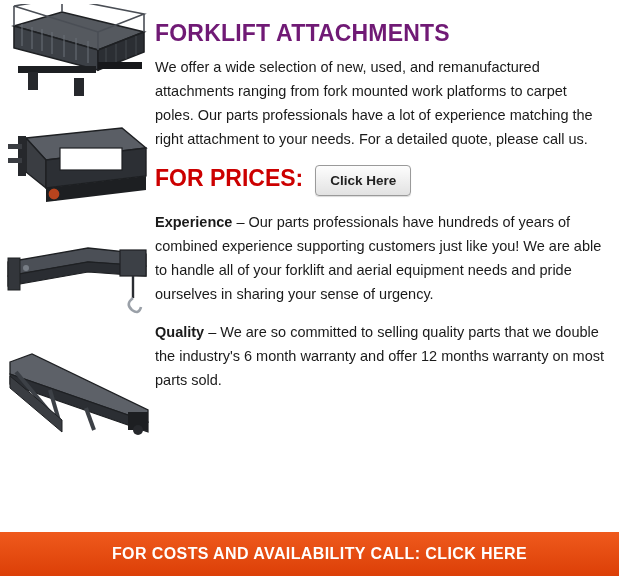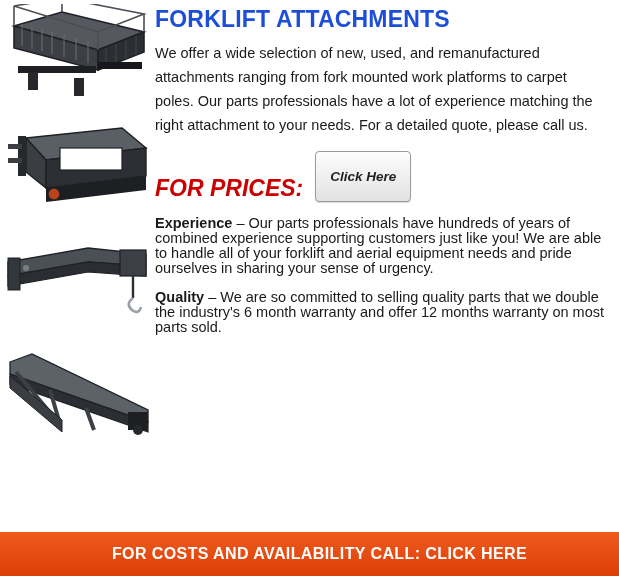--- a/index.html
+++ b/index.html
@@ -33,61 +33,60 @@
   .product-img {
     width: 150px;
     height: 96px;
     margin: 0 0 18px 2px;
     position: relative;
     overflow: hidden;
   }
   h1.page-title {
     font-size: 23px;
     font-weight: bold;
-    color: #1d4ed8;
-    margin: 6px 0 8px 0;
+    color: #701a75;
+    margin: 20px 0 8px 0;
     letter-spacing: 0.2px;
     font-family: "Liberation Sans", sans-serif;
   }
   p.intro {
     font-size: 14.5px;
     line-height: 24px;
     color: #1a1a1a;
     margin: 0 0 14px 0;
   }
   .prices-row {
     display: flex;
-    align-items: flex-end;
+    align-items: flex-start;
     margin: 6px 0 14px 0;
-    font-style: italic;
   }
   .prices-label {
     color: #cc0000;
     font-size: 23px;
     font-weight: bold;
     margin-right: 12px;
     white-space: nowrap;
   }
   .click-here-btn {
     display: inline-block;
     background: linear-gradient(#fdfdfd, #e2e2e2);
     border: 1px solid #9a9a9a;
     border-radius: 4px;
-    padding: 17px 14px;
+    padding: 7px 14px;
     font-size: 13.5px;
     font-weight: bold;
     color: #222;
     text-decoration: none;
     box-shadow: 0 1px 1px rgba(0,0,0,0.15);
     cursor: pointer;
     font-family: "Liberation Sans", sans-serif;
   }
   .feature {
     font-size: 14.5px;
-    line-height: 15px;
+    line-height: 24px;
     color: #1a1a1a;
     margin: 0 0 14px 0;
   }
   .feature b {
     font-weight: bold;
   }
   .bottom-bar {
     position: absolute;
     left: 0;
     bottom: 0;

